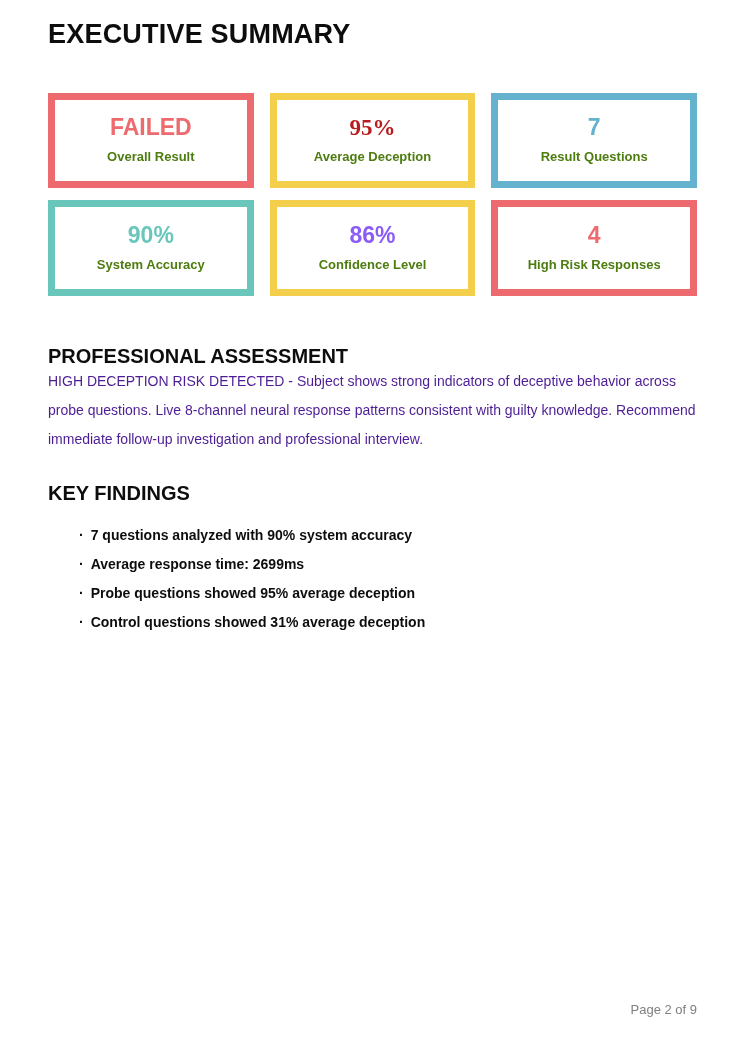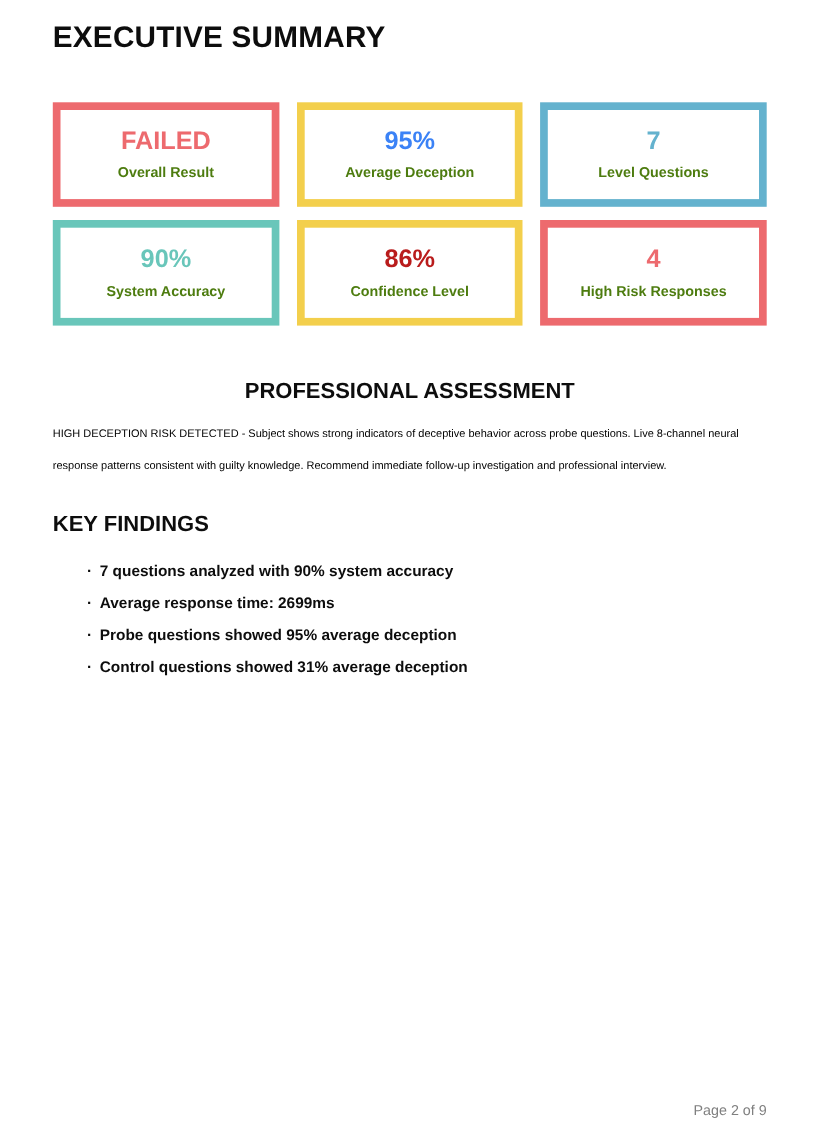--- a/index.html
+++ b/index.html
@@ -51,27 +51,26 @@
     font-weight: bold;
     color: #4d7c0f;
     line-height: 1;
   }
   h2.section-heading {
     font-size: 20px;
     font-weight: bold;
     color: #0d0d0d;
     line-height: 1.1;
   }
-  .assessment-heading { margin-top: 49px; text-align: center; }
+  .assessment-heading { margin-top: 49px; }
   .assessment-body {
-    margin-top: 13px;
-    font-size: 10px;
+    font-size: 14px;
     font-weight: normal;
     line-height: 29px;
-    color: #000000;
+    color: #4c1d95;
     max-width: 650px;
   }
   .findings-heading { margin-top: 28px; }
   ul.findings {
     margin-top: 17px;
     list-style: none;
     padding-left: 19px;
   }
   ul.findings li {
     font-size: 14px;
@@ -99,33 +98,33 @@
 <div class="page">
 
   <h1 class="title">EXECUTIVE SUMMARY</h1>
 
   <div class="cards">
     <div class="card" style="border-color: rgb(237, 106, 110);">
       <div class="card-value" style="color: rgb(237, 106, 110);">FAILED</div>
       <div class="card-label">Overall Result</div>
     </div>
     <div class="card" style="border-color: rgb(243, 207, 76);">
-      <div class="card-value" style="color: #3b82f6;">95%</div>
+      <div class="card-value" style="color: #b91c1c; font-family: Liberation Serif, serif;">95%</div>
       <div class="card-label">Average Deception</div>
     </div>
     <div class="card" style="border-color: rgb(100, 178, 206);">
       <div class="card-value" style="color: rgb(100, 178, 206);">7</div>
-      <div class="card-label">Level Questions</div>
+      <div class="card-label">Result Questions</div>
     </div>
     <div class="card" style="border-color: rgb(105, 198, 186);">
       <div class="card-value" style="color: rgb(105, 198, 186);">90%</div>
       <div class="card-label">System Accuracy</div>
     </div>
     <div class="card" style="border-color: rgb(243, 207, 76);">
-      <div class="card-value" style="color: #b91c1c;">86%</div>
+      <div class="card-value" style="color: #8b5cf6;">86%</div>
       <div class="card-label">Confidence Level</div>
     </div>
     <div class="card" style="border-color: rgb(237, 106, 110);">
       <div class="card-value" style="color: rgb(237, 106, 110);">4</div>
       <div class="card-label">High Risk Responses</div>
     </div>
   </div>
 
   <h2 class="section-heading assessment-heading">PROFESSIONAL ASSESSMENT</h2>
   <p class="assessment-body">HIGH DECEPTION RISK DETECTED - Subject shows strong indicators of deceptive behavior across probe questions. Live 8-channel neural response patterns consistent with guilty knowledge. Recommend immediate follow-up investigation and professional interview.</p>

